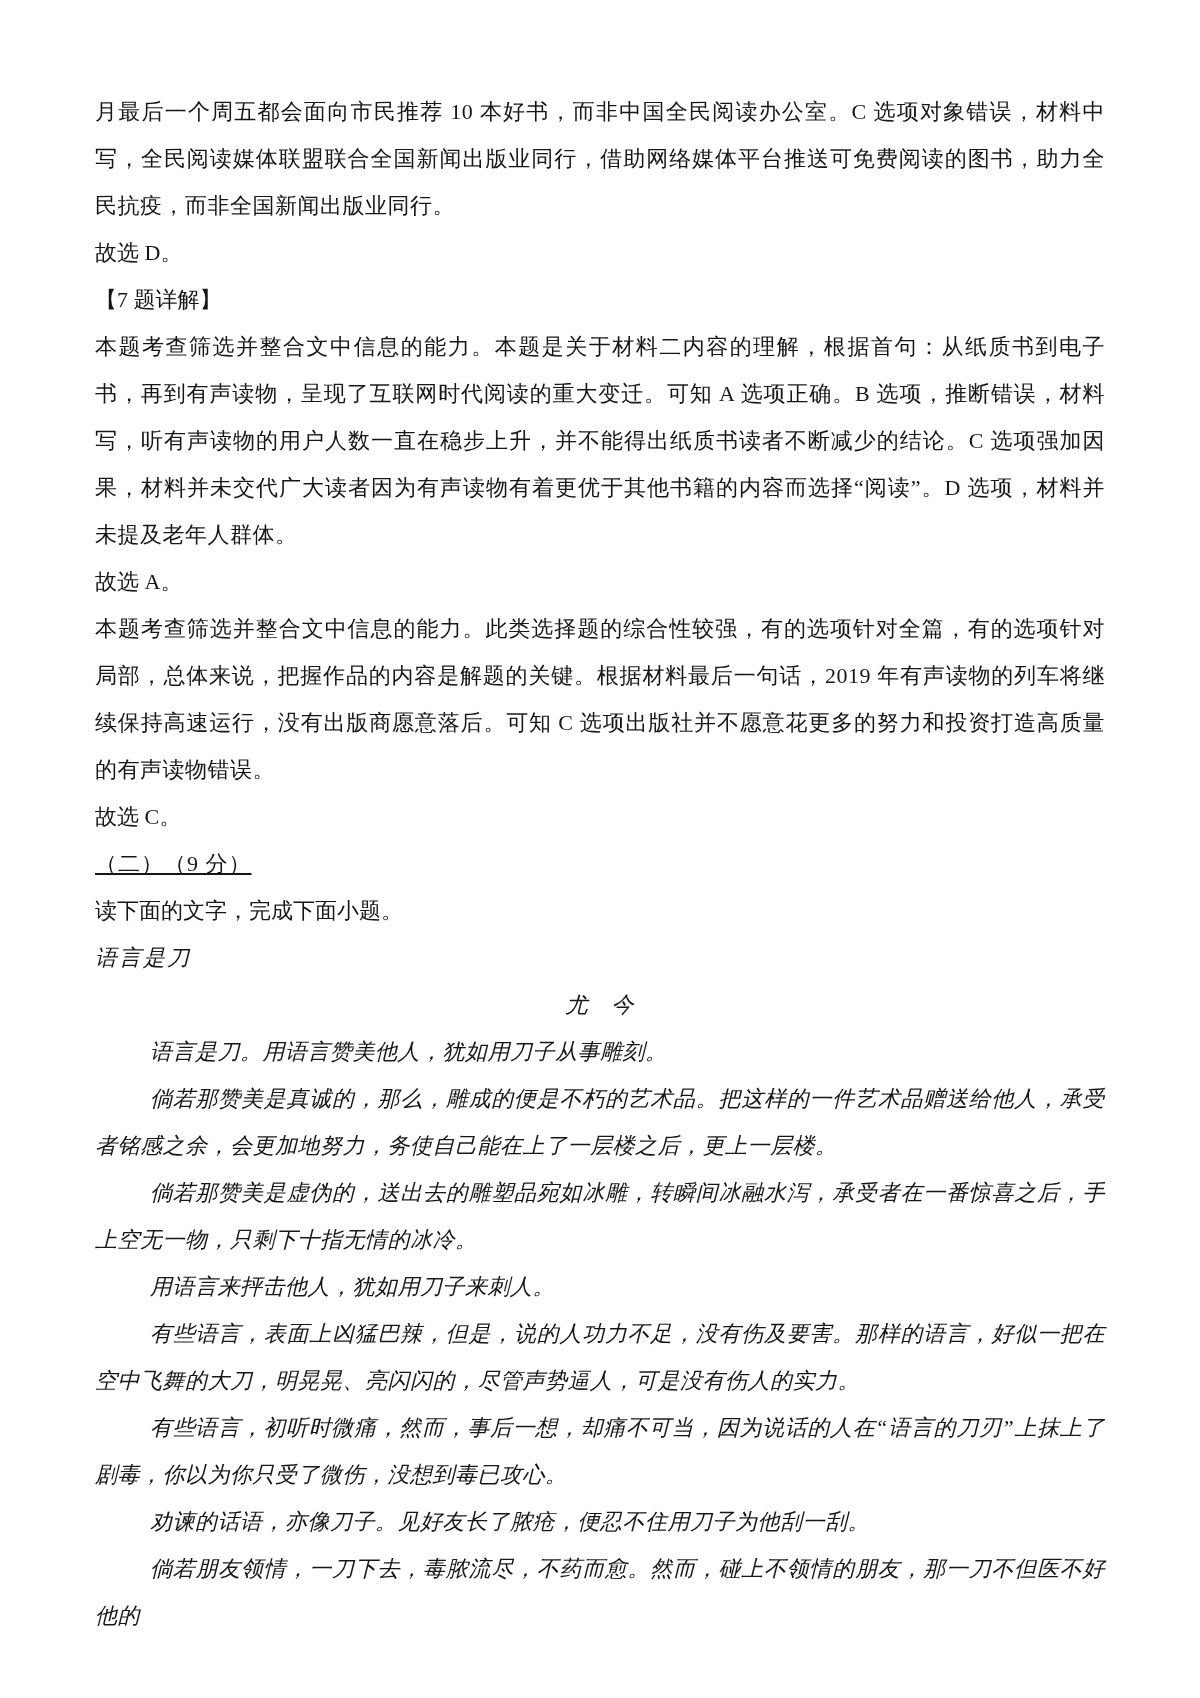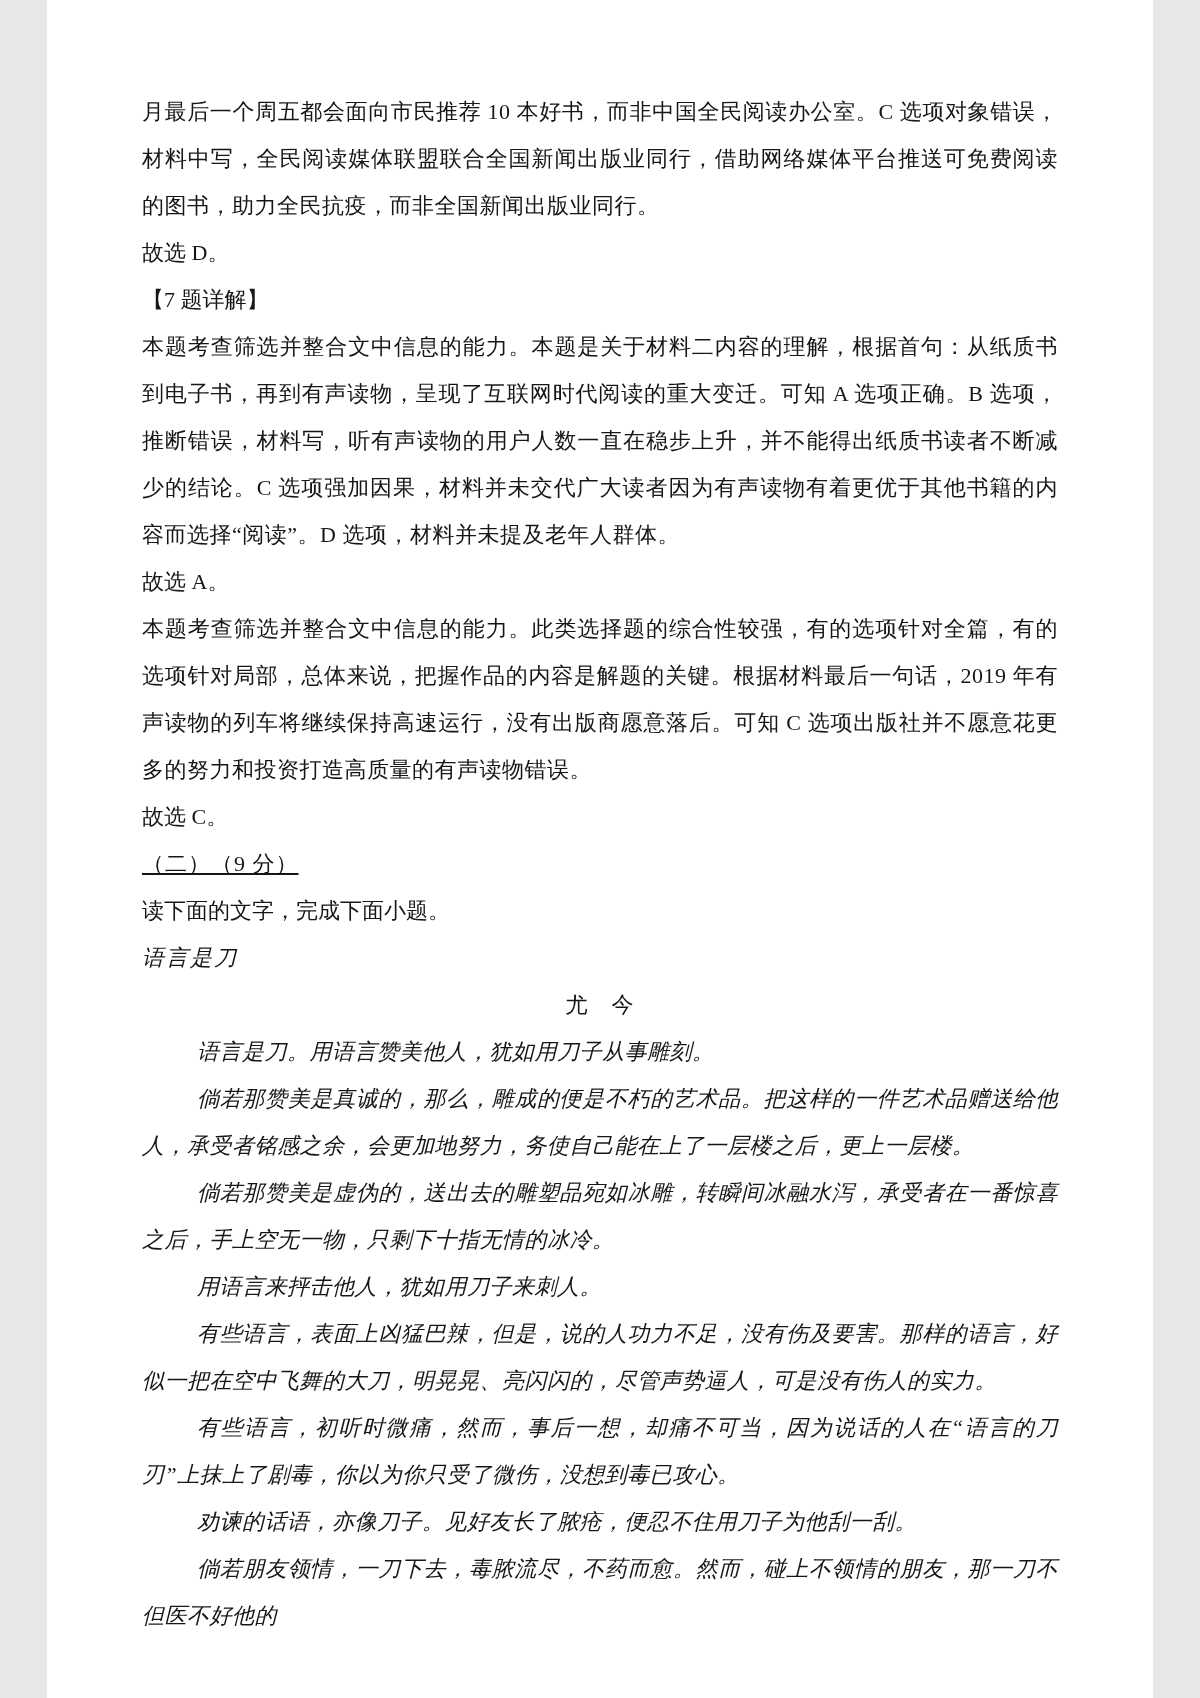--- a/index.html
+++ b/index.html
@@ -1,17 +1,17 @@
 <!DOCTYPE html>
 <html><head>
 <meta charset="utf-8">
 <style>
   html, body { margin: 0; padding: 0; background: #e8e8e8; }
   .page {
-    width: 1106px;
+    width: 1200px;
     height: 1698px;
     margin: 0 auto;
     background: #ffffff;
     box-sizing: border-box;
     overflow: hidden;
     font-family: "Liberation Serif", "DejaVu Serif", serif;
     color: #161616;
   }
   .content {
     box-sizing: border-box;
@@ -36,20 +36,21 @@
   .answer-line { text-align: left; }
   .bold-heading { font-weight: bold; }
   .section-heading { font-weight: bold; letter-spacing: 1px; text-decoration: underline; }
   .essay-title {
     font-weight: bold;
     font-style: italic;
     letter-spacing: 2px;
   }
   .essay-author {
     text-align: center;
+    font-style: italic;
     letter-spacing: 1px;
   }
   .essay-para {
     text-align: justify;
     text-justify: inter-ideograph;
     text-indent: 2.5em;
     font-style: italic;
     letter-spacing: 0.5px;
   }
 </style>

